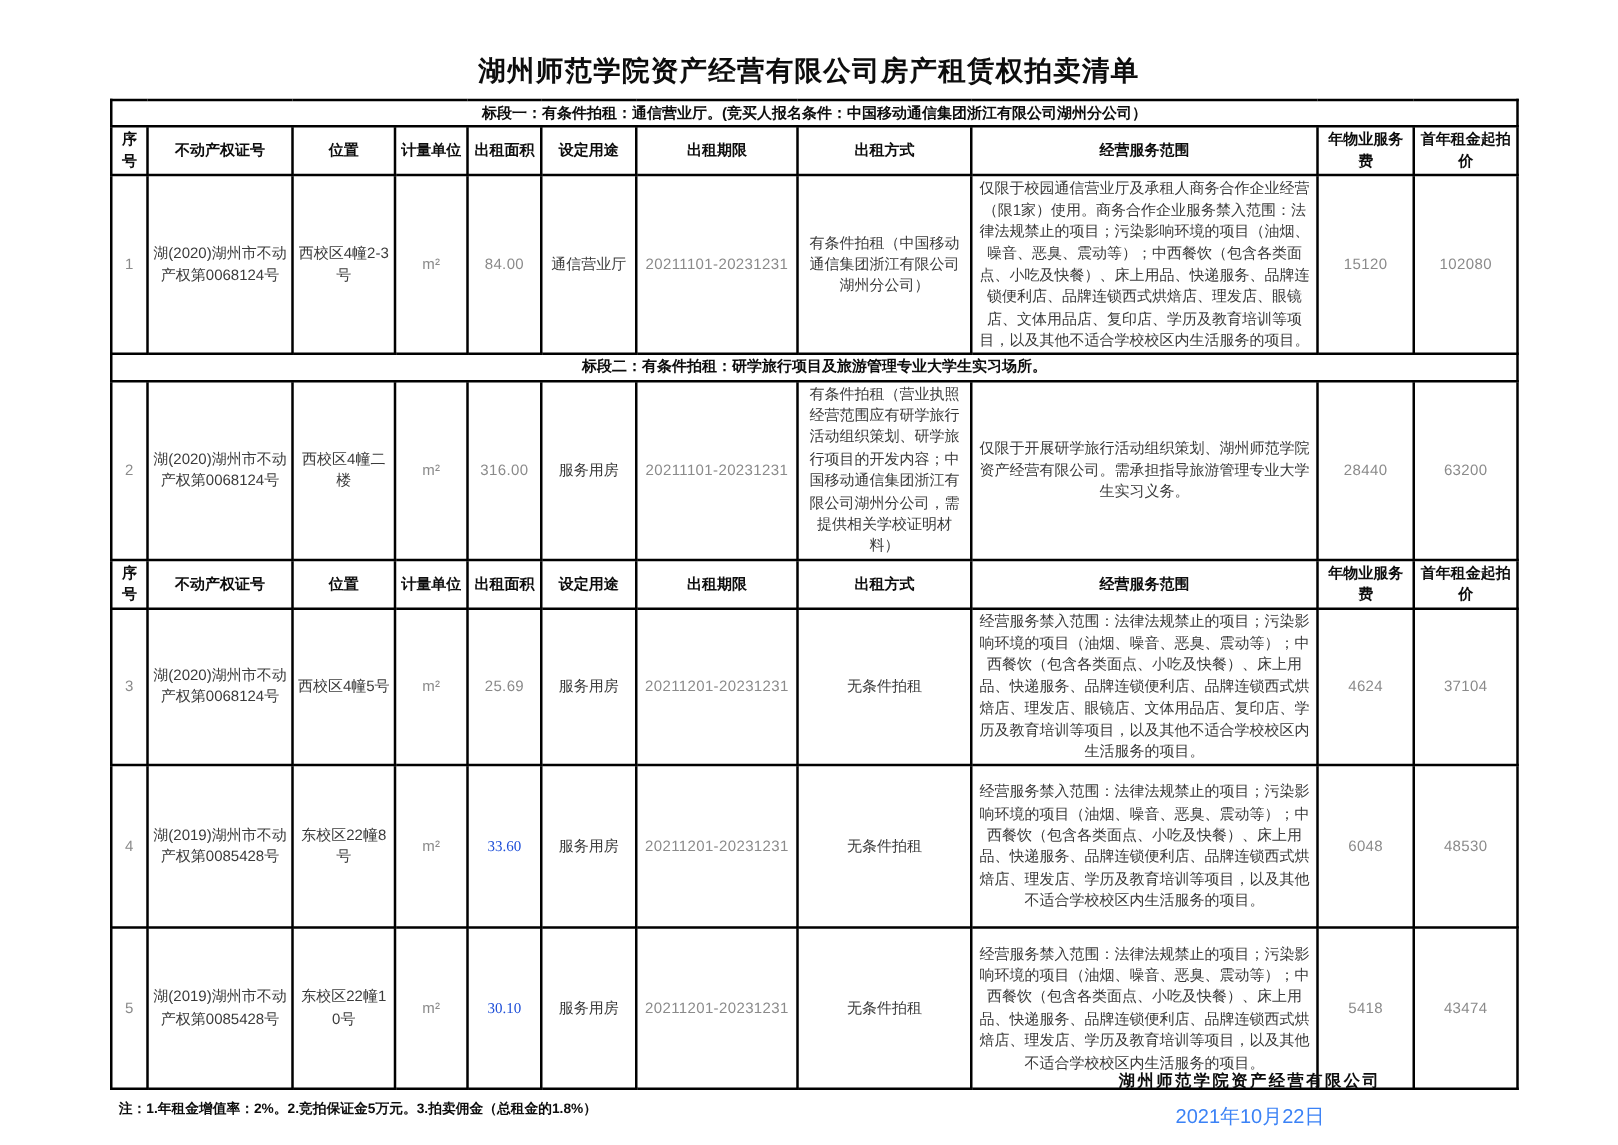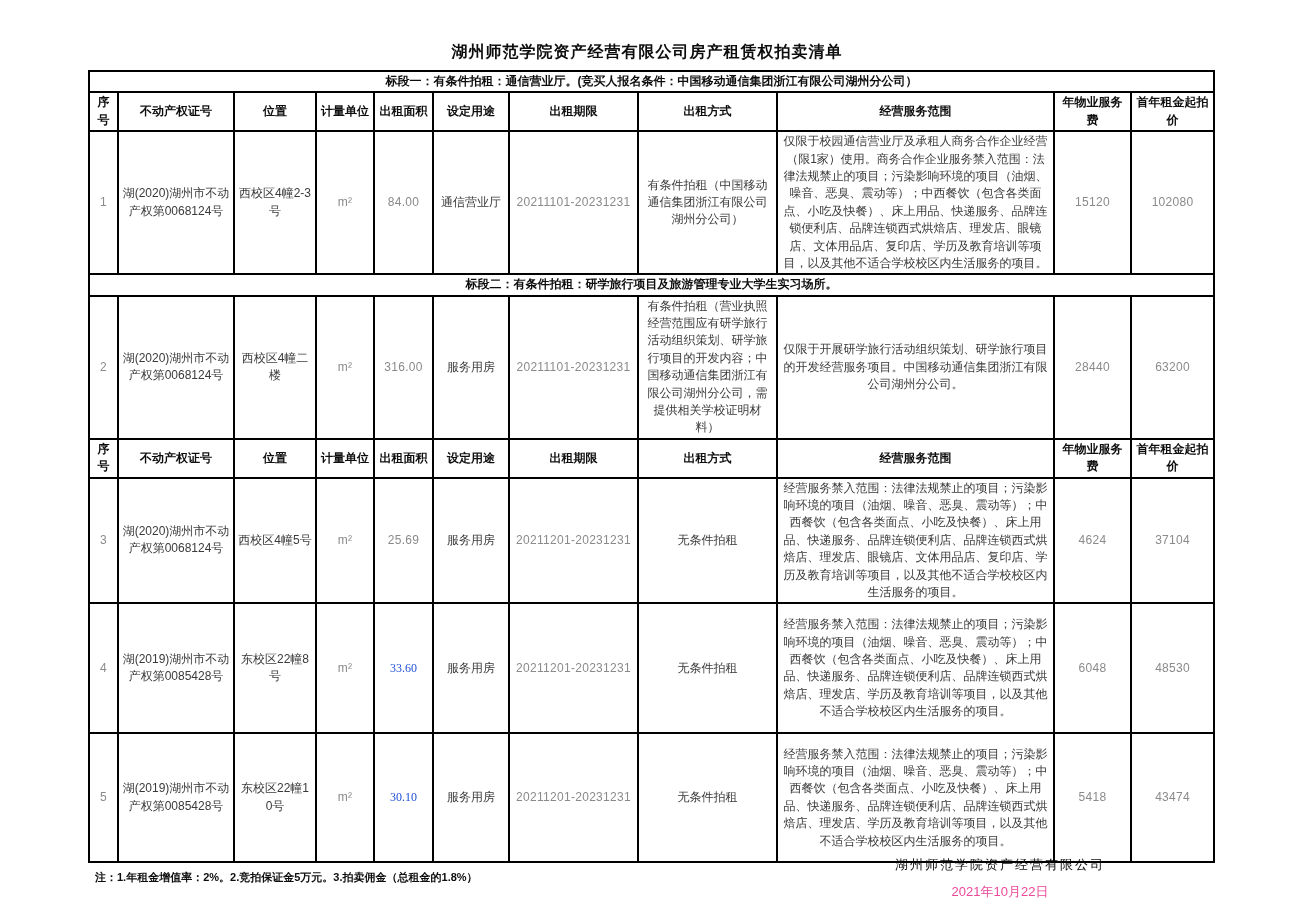--- a/index.html
+++ b/index.html
@@ -8,21 +8,21 @@
     width:1294px;height:916px;
     background:#ffffff;
     font-family:"Liberation Sans", sans-serif;
     color:#3a3a3a;
     overflow:hidden;
   }
   .title{
     margin:0;
     padding-top:42px;
     text-align:center;
-    font-size:16px;
+    font-size:22px;
     font-weight:bold;
     color:#0d0d0d;
     letter-spacing:1px;
   }
   table.auction{
     border-collapse:collapse;
     table-layout:fixed;
     margin:7px 0 0 88px;
     width:1125px;
     border-radius:17px;
@@ -75,22 +75,22 @@
     font-weight:bold;
     color:#0d0d0d;
   }
   .signature{
     position:absolute;
     left:845px;
     top:856px;
     width:310px;
     text-align:center;
   }
-  .company{font-size:13px;font-weight:normal;color:#0d0d0d;letter-spacing:2px;}
-  .date{font-size:13px;margin-top:9px;color:#ec4899;}
+  .company{font-size:13px;font-weight:bold;color:#0d0d0d;letter-spacing:2px;}
+  .date{font-size:16px;margin-top:9px;color:#3b82f6;}
 </style>
 </head>
 <body>
 
 <div class="page">
   <h1 class="title">湖州师范学院资产经营有限公司房产租赁权拍卖清单</h1>
 
   <table class="auction">
     <colgroup>
       <col style="width:29px">
@@ -140,21 +140,21 @@
         </tr>
         <tr style="height: 130px;">
           <td class="num">2</td>
           <td class="">湖(2020)湖州市不动产权第0068124号</td>
           <td class="loc">西校区4幢二楼</td>
           <td class="num">m²</td>
           <td class="num">316.00</td>
           <td class="">服务用房</td>
           <td class="num">20211101-20231231</td>
           <td class="just">有条件拍租（营业执照经营范围应有研学旅行活动组织策划、研学旅行项目的开发内容；中国移动通信集团浙江有限公司湖州分公司，需提供相关学校证明材料）</td>
-          <td class="just scope">仅限于开展研学旅行活动组织策划、研学旅行项目的开发经营服务项目。中国移动通信集团浙江有限公司湖州分公司。</td>
+          <td class="just scope">仅限于开展研学旅行活动组织策划、湖州师范学院资产经营有限公司。需承担指导旅游管理专业大学生实习义务。</td>
           <td class="num">28440</td>
           <td class="num">63200</td>
         </tr>
         <tr style="height: 34px;">
           <td class="head-cell">序号</td>
           <td class="head-cell">不动产权证号</td>
           <td class="head-cell">位置</td>
           <td class="head-cell">计量单位</td>
           <td class="head-cell">出租面积</td>
           <td class="head-cell">设定用途</td>

